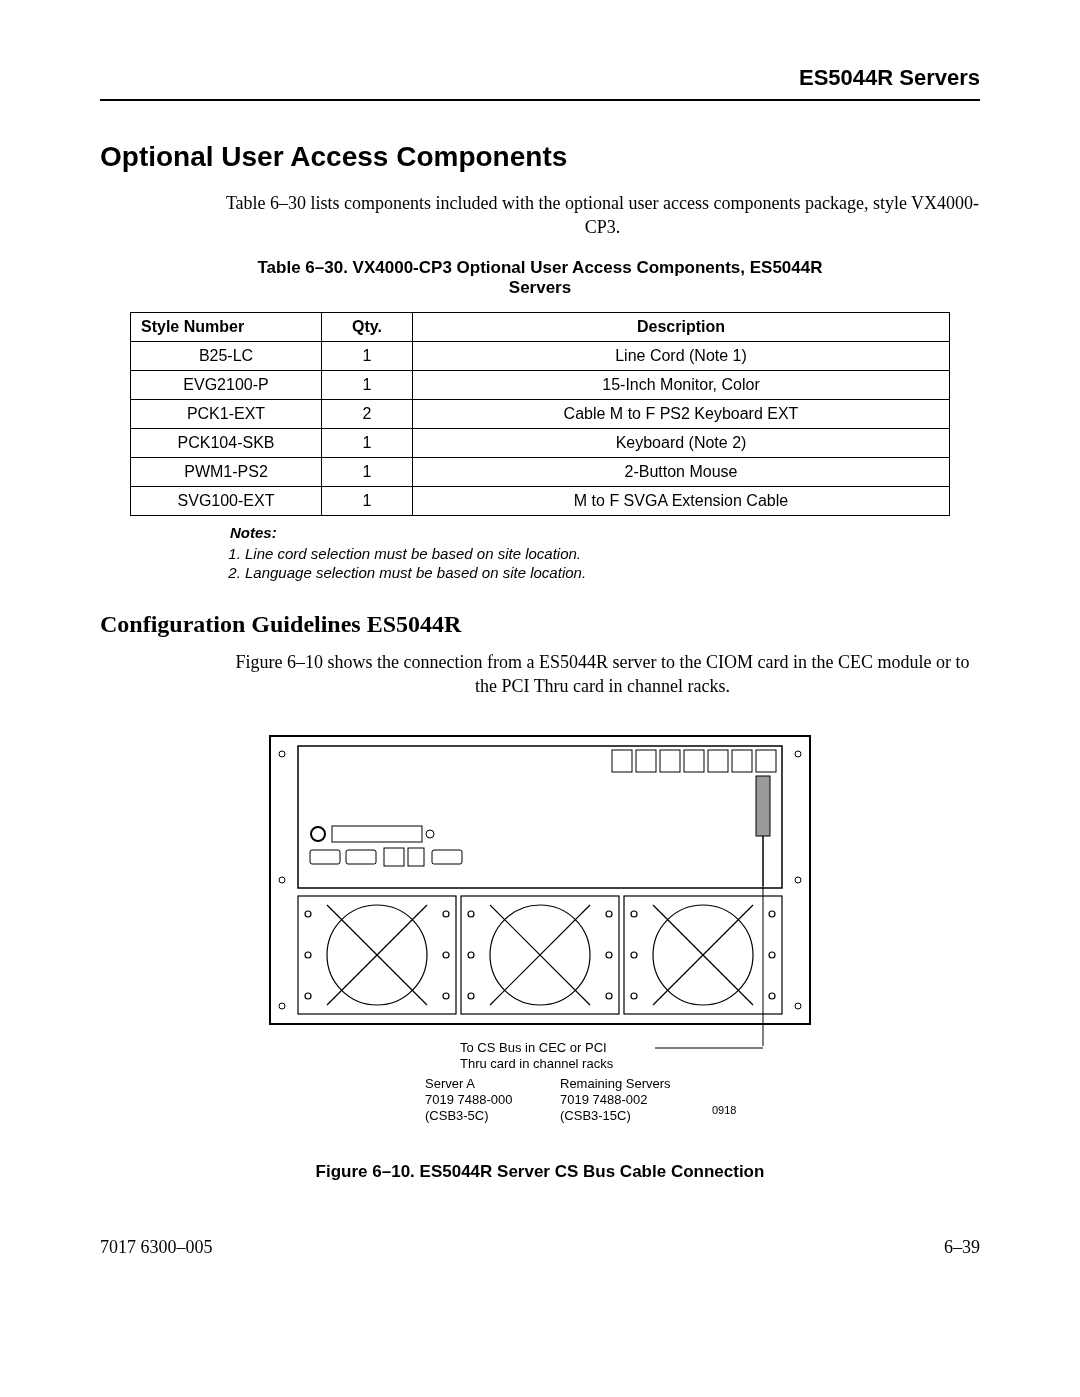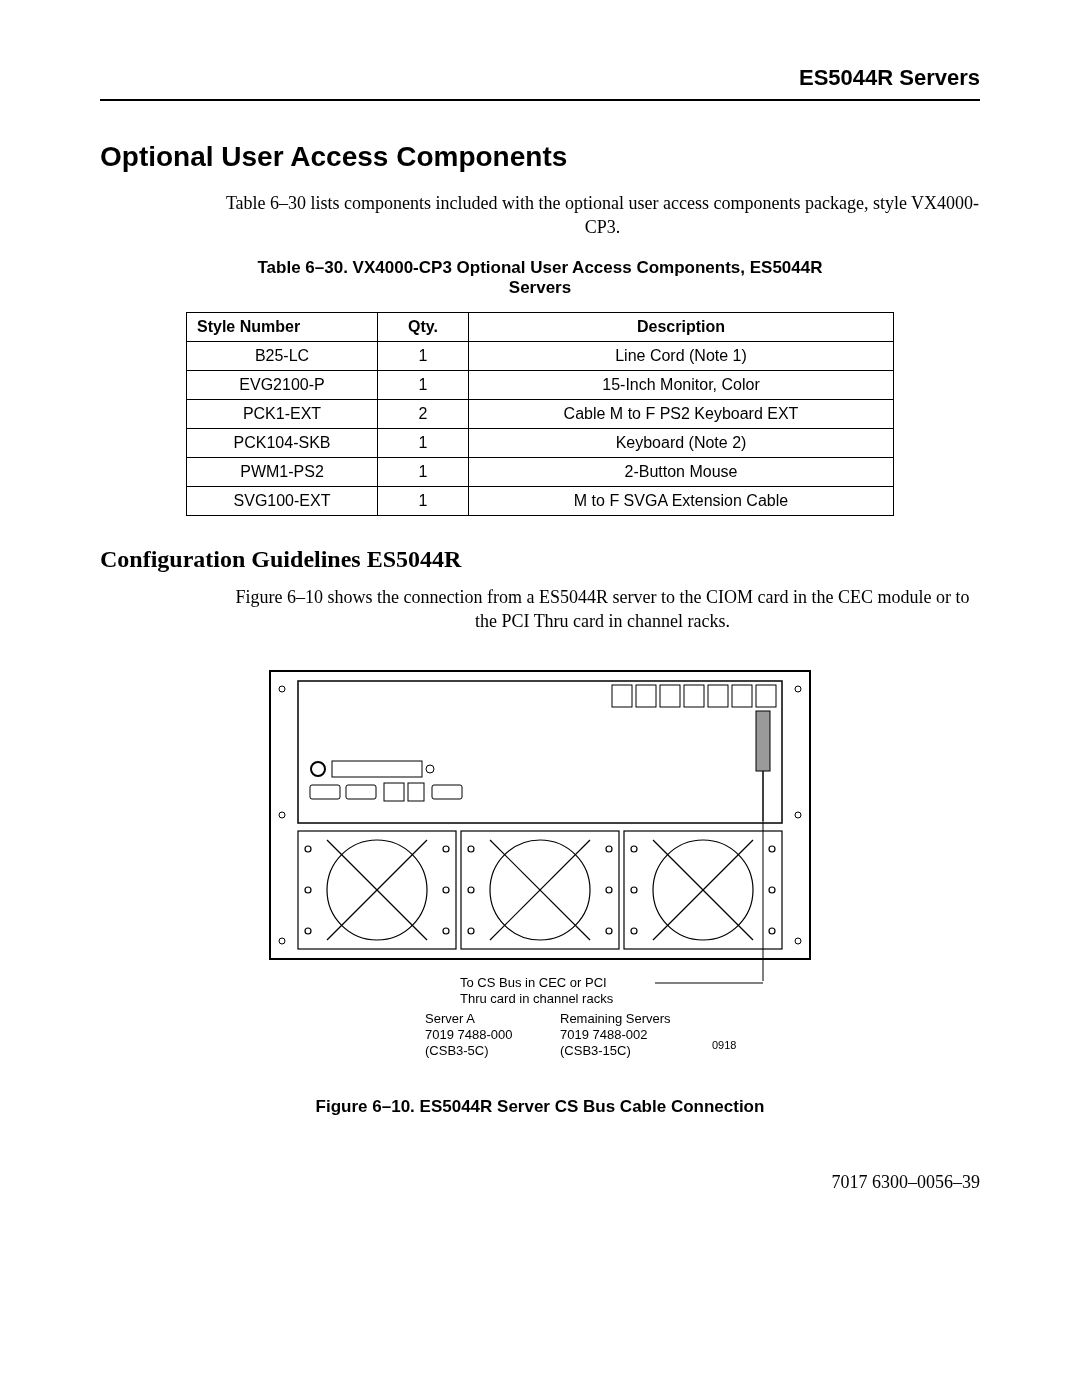--- a/index.html
+++ b/index.html
@@ -51,21 +51,21 @@
     font-family: Arial, Helvetica, sans-serif;
     font-weight: bold;
     font-size: 17px;
     text-align: center;
     margin: 10px auto 14px;
     width: 620px;
   }
   table.components {
     border-collapse: collapse;
     margin: 0 auto;
-    width: 708px;
+    width: 820px;
     font-family: Arial, Helvetica, sans-serif;
     font-size: 16px;
   }
   table.components th, table.components td {
     border: 1px solid #000;
     padding: 5px 10px;
     text-align: center;
   }
   table.components th {
     font-weight: bold;
@@ -107,21 +107,21 @@
   }
   .figure-caption {
     font-family: Liberation Sans, sans-serif;
     font-weight: bold;
     font-size: 17px;
     text-align: center;
     margin-top: 12px;
   }
   .footer {
     display: flex;
-    justify-content: flex-end;
+    justify-content: space-between;
     font-family: Georgia, "Times New Roman", serif;
     font-size: 18px;
     margin-top: 55px;
   }
   
   .fig-svg text {
     font-family: Arial, Helvetica, sans-serif;
   }
 </style>
 </head>
@@ -173,20 +173,27 @@
         <td>2-Button Mouse</td>
       </tr>
       <tr>
         <td>SVG100-EXT</td>
         <td class="qty">1</td>
         <td>M to F SVGA Extension Cable</td>
       </tr>
     </tbody>
   </table>
 
+  <div class="notes-block">
+    <div class="notes-title">Notes:</div>
+    <ol class="notes-list">
+      <li>Line cord selection must be based on site location.</li>
+      <li>Language selection must be based on site location.</li>
+    </ol>
+  </div>
 
   <h2 class="subsection">Configuration Guidelines ES5044R</h2>
 
   <p class="body-para">Figure 6–10 shows the connection from a ES5044R server to the CIOM card in the CEC module or to the PCI Thru card in channel racks.</p>
 
   <div class="figure-wrap">
     <svg class="fig-svg" width="560" height="420" viewBox="0 0 560 420">
 
       <rect x="10" y="10" width="540" height="288" fill="none" stroke="#000" stroke-width="2"></rect>
 

